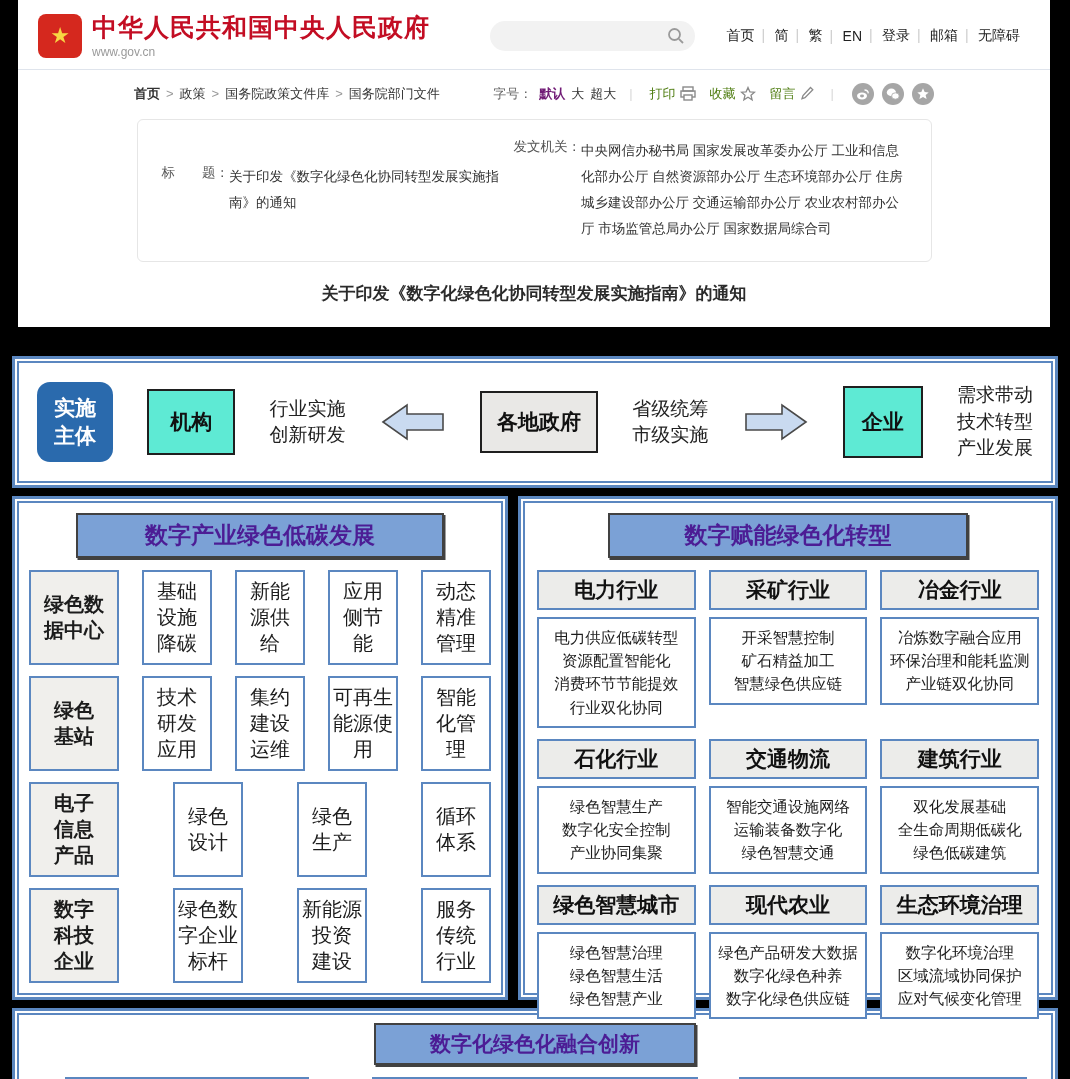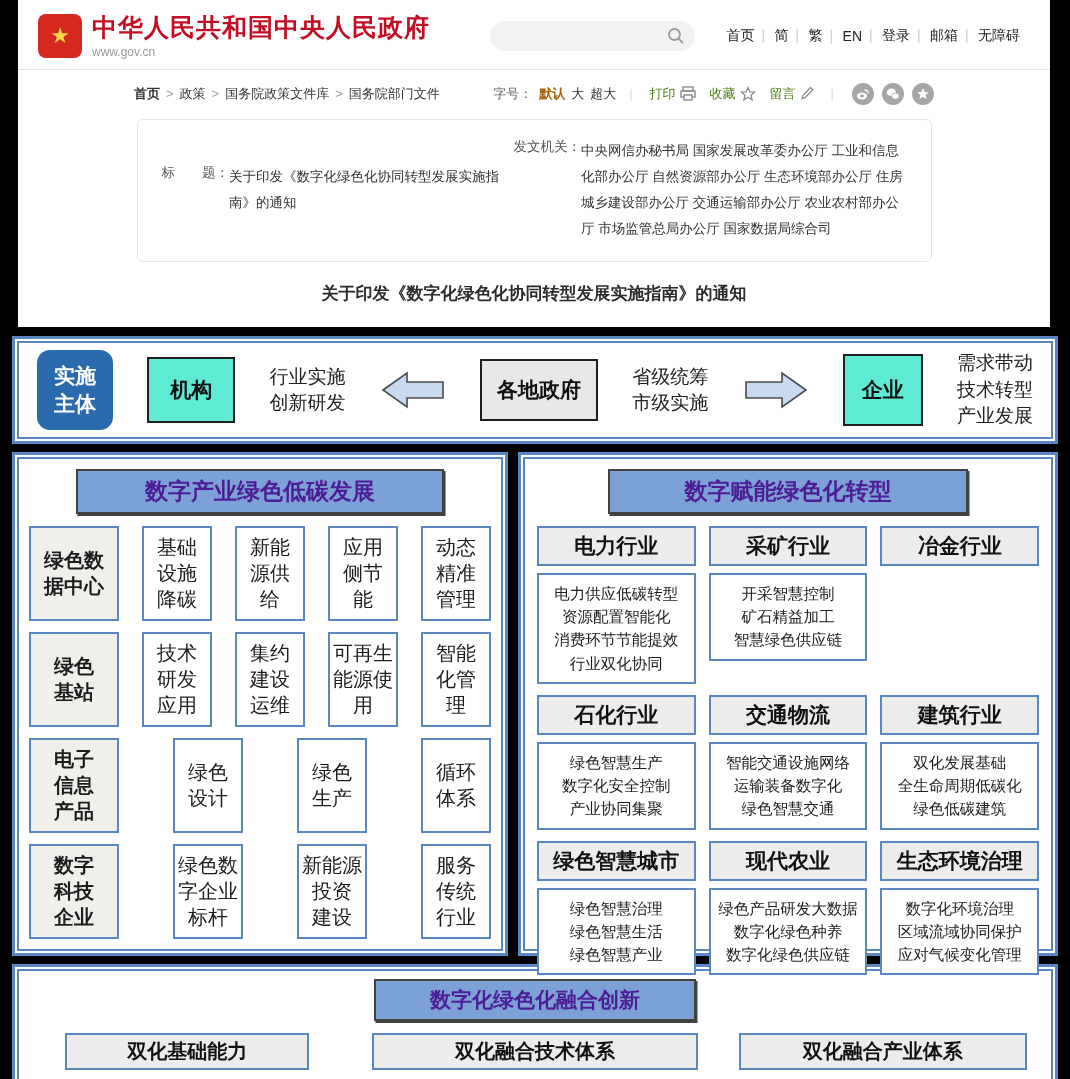--- a/index.html
+++ b/index.html
@@ -23,41 +23,41 @@
 
   
   .toolbar-row { display:flex; align-items:center; padding:13px 0 12px 0; width:800px; margin:0 auto; font-size:13px; }
   .crumbs { display:flex; align-items:center; color:#333; }
   .crumbs span.c { cursor:pointer; }
   .crumbs span.c:first-child { font-weight:bold; }
   .crumbs span.c:not(:last-child)::after { content:">"; color:#999; margin:0 6px; font-weight:normal; }
   .tool-right { margin-left:auto; display:flex; align-items:center; color:#666; }
   .tool-right .lbl { margin-right:4px; }
   .fs-opt { margin:0 3px; cursor:pointer; color:#333; }
-  .fs-opt.active { color:#a16207; font-weight:bold; }
+  .fs-opt.active { color:#701a75; font-weight:bold; }
   .vsep { color:#d8d8d8; margin:0 10px; }
   .tool-btn { display:flex; align-items:center; margin:0 7px; color:#4d7c0f; cursor:pointer; }
   .tool-btn svg { margin-left:4px; }
   .share-circle { width:22px; height:22px; border-radius:50%; background:#a6a6a6; display:flex; align-items:center; justify-content:center; margin-left:8px; cursor:pointer; }
 
   
   .doc-info { width:795px; margin:2px auto 0; border:1px solid #e6e6e6; border-radius:6px; padding:18px 24px; display:flex; align-items:center; font-size:13.5px; }
   .doc-col-l { display:flex; width:352px; flex:0 0 352px; }
   .doc-col-r { display:flex; flex:1; }
   .doc-lbl { color:#555; white-space:nowrap; }
   .doc-val { color:#333; line-height:1.95; }
   .article-title { text-align:center; font-size:17px; font-weight:bold; color:#2b2b2b; padding:20px 0 22px; }
 
   
   .diagram { background:#000; padding:9px 12px 10px; }
   .panel { border:3px solid #5b87c0; background:#fff; padding:2px; }
   .pinner { border:2px solid #5b87c0; height:100%; }
 
   
-  .panelA { height:108px; }
+  .panelA { height:132px;margin-top:20px; }
   .rowA { display:flex; align-items:center; justify-content:space-between; padding:0 18px; }
   .subject-badge { width:76px; height:80px; background:#2a6aad; border-radius:13px; color:#fff; font-size:21px; font-weight:bold; display:flex; align-items:center; justify-content:center; text-align:center; line-height:1.3; white-space:pre-line; }
   .boxA { border:2px solid #1f1f1f; background:#5eead4; display:flex; align-items:center; justify-content:center; font-weight:bold; font-size:21px; color:#111; text-align:center; }
   .boxA.gray { background:#e9e8e6; }
   .bA1 { width:88px; height:66px; }
   .bA2 { width:118px; height:62px; }
   .bA3 { width:80px; height:72px; }
   .descA { font-size:19px; color:#222; line-height:1.38; }
 
   
@@ -288,20 +288,23 @@
             <div class="hcell">冶金行业</div>
           </div>
           <div class="crow">
             <div class="ccell pre">电力供应低碳转型
 资源配置智能化
 消费环节节能提效
 行业双化协同</div>
             <div class="ccell pre">开采智慧控制
 矿石精益加工
 智慧绿色供应链</div>
+            <div class="ccell pre">冶炼数字融合应用
+环保治理和能耗监测
+产业链双化协同</div>
           </div>
           <div class="hrow">
             <div class="hcell">石化行业</div>
             <div class="hcell">交通物流</div>
             <div class="hcell">建筑行业</div>
           </div>
           <div class="crow">
             <div class="ccell pre">绿色智慧生产
 数字化安全控制
 产业协同集聚</div>

